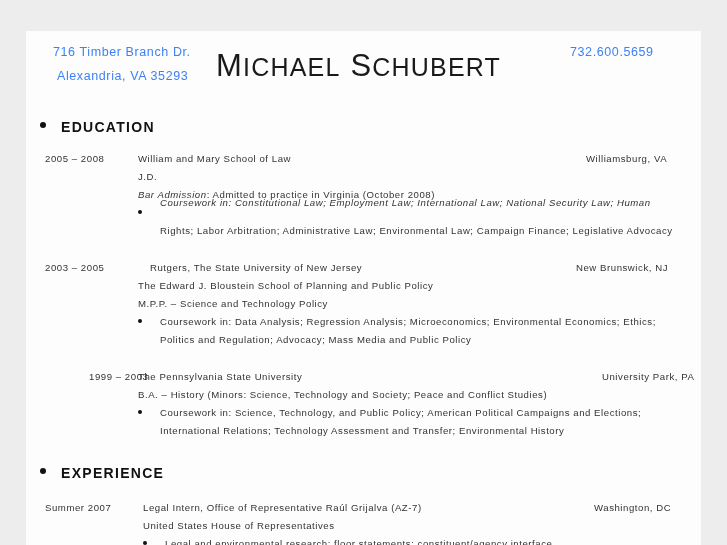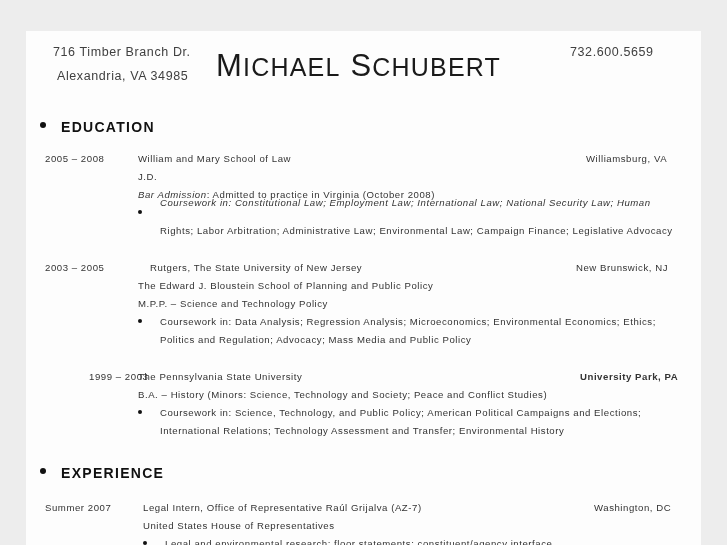--- a/index.html
+++ b/index.html
@@ -7,21 +7,21 @@
     width:727px; height:545px; overflow:hidden;
     background:#ededed;
     font-family:"Liberation Sans", "DejaVu Sans", sans-serif;
     color:#222;
   }
   .page {
     position:absolute; left:26px; top:31px; width:675px; height:514px;
     background:#fdfdfd;
   }
   .abs { position:absolute; white-space:nowrap; }
-  .contact { font-size:12.5px; letter-spacing:0.6px; color:#404040; }
+  .contact { font-size:12.5px; letter-spacing:0.6px; color:#3b82f6; }
   .name {
     font-size:31px; letter-spacing:1.2px; color:#1a1a1a; font-weight:normal;
   }
   .name .big { font-size:31px; }
   .name .sm { font-size:25px; }
   .sec-bullet {
     position:absolute; width:6px; height:6px; border-radius:50%; background:#111;
   }
   .sec-title {
     font-size:14px; font-weight:bold; letter-spacing:1.3px; color:#111;
@@ -31,21 +31,21 @@
   .li-bullet {
     position:absolute; width:4px; height:4px; border-radius:50%; background:#111;
   }
 </style>
 </head>
 <body>
 
 <div class="page">
 
   <div class="abs contact" style="left:27px; top:14px;">716 Timber Branch Dr.</div>
-  <div class="abs contact" style="left:31px; top:38px;">Alexandria, VA 34985</div>
+  <div class="abs contact" style="left:31px; top:38px;">Alexandria, VA 35293</div>
 
   <div class="abs name" style="left:190px; top:17px;text-align:right;">
     <span class="big">M</span><span class="sm">ICHAEL</span>
     <span class="big">S</span><span class="sm">CHUBERT</span>
   </div>
 
   <div class="abs contact" style="left:544px; top:14px;">732.600.5659</div>
 
   <div class="sec-bullet" style="left:14px; top:91px;"></div>
   <div class="abs sec-title" style="left:35px; top:88px;">EDUCATION</div>
@@ -63,21 +63,21 @@
   <div class="abs txt" style="left:112px; top:231px;padding-left:12px;">Rutgers, The State University of New Jersey</div>
   <div class="abs txt" style="left:550px; top:231px;">New Brunswick, NJ</div>
   <div class="abs txt" style="left:112px; top:249px;">The Edward J. Bloustein School of Planning and Public Policy</div>
   <div class="abs txt" style="left:112px; top:267px;">M.P.P. – Science and Technology Policy</div>
   <div class="li-bullet" style="left:112px; top:288px;"></div>
   <div class="abs txt" style="left:134px; top:285px;">Coursework in: Data Analysis; Regression Analysis; Microeconomics; Environmental Economics; Ethics;</div>
   <div class="abs txt" style="left:134px; top:303px;">Politics and Regulation; Advocacy; Mass Media and Public Policy</div>
 
   <div class="abs txt" style="left:19px; top:340px;margin-left:44px;">1999 – 2003</div>
   <div class="abs txt" style="left:112px; top:340px;">The Pennsylvania State University</div>
-  <div class="abs txt" style="left:554px; top:340px;font-weight:bold;">University Park, PA</div>
+  <div class="abs txt" style="left:576px; top:340px;">University Park, PA</div>
   <div class="abs txt" style="left:112px; top:358px;">B.A. – History (Minors: Science, Technology and Society; Peace and Conflict Studies)</div>
   <div class="li-bullet" style="left:112px; top:379px;"></div>
   <div class="abs txt" style="left:134px; top:376px;">Coursework in: Science, Technology, and Public Policy; American Political Campaigns and Elections;</div>
   <div class="abs txt" style="left:134px; top:394px;">International Relations; Technology Assessment and Transfer; Environmental History</div>
 
   <div class="sec-bullet" style="left:14px; top:437px;"></div>
   <div class="abs sec-title" style="left:35px; top:434px;">EXPERIENCE</div>
 
   <div class="abs txt" style="left:19px; top:471px;">Summer 2007</div>
   <div class="abs txt" style="left:117px; top:471px;">Legal Intern, Office of Representative Raúl Grijalva (AZ-7)</div>

